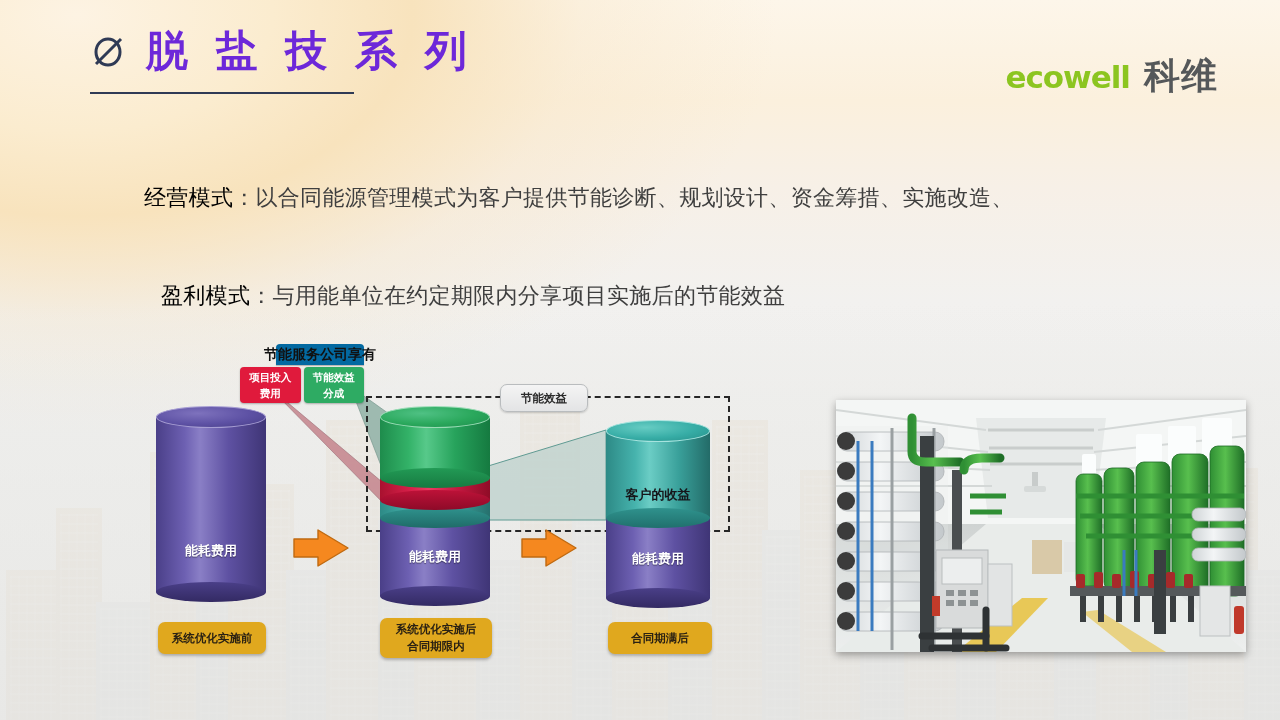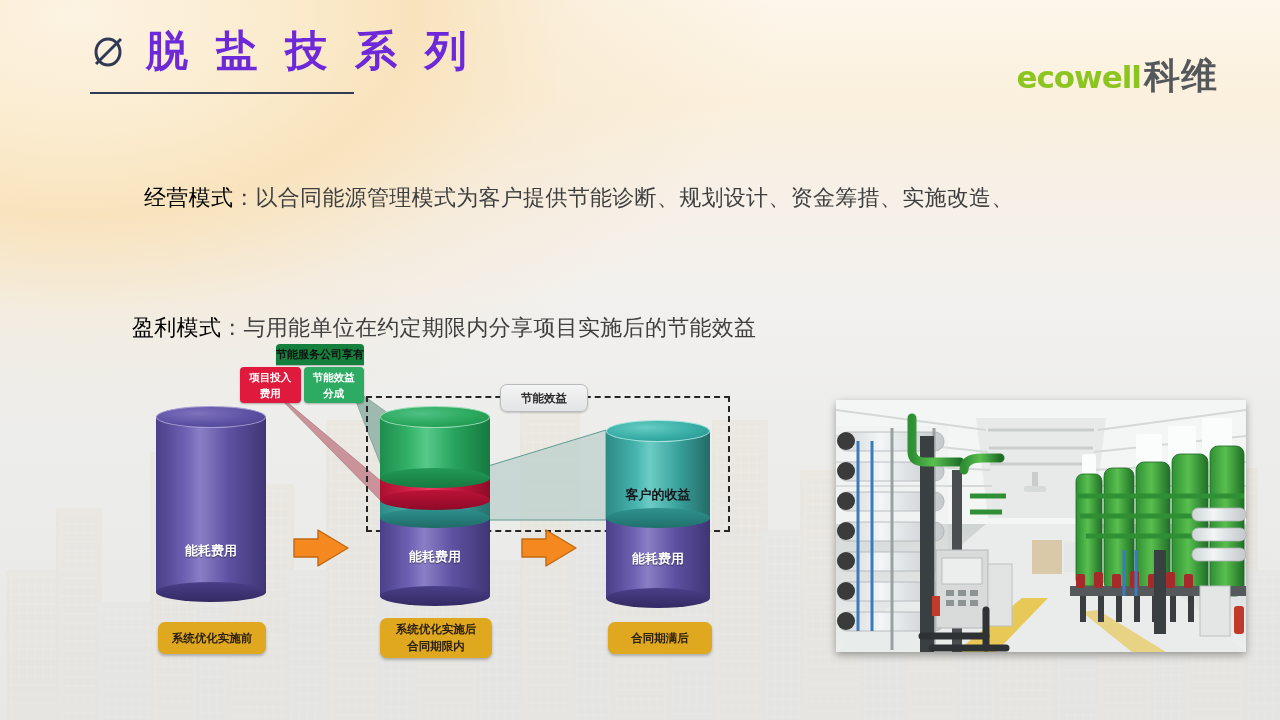--- a/index.html
+++ b/index.html
@@ -35,47 +35,47 @@
 
   
   .title-row{position:absolute;left:88px;top:30px;display:flex;align-items:center;gap:18px;}
   .dia-icon{width:40px;height:40px;display:block;}
   .slide-title{
     font-size:42px;font-weight:bold;color:#6d28d9;letter-spacing:8px;
     line-height:1;white-space:nowrap;
   }
   .title-rule{position:absolute;left:90px;top:92px;width:264px;height:2px;background:#2f3a55;}
 
-  .logo{position:absolute;right:62px;top:58px;display:flex;align-items:baseline;gap:3px;}
+  .logo{position:absolute;right:62px;top:58px;display:flex;align-items:baseline;gap:14px;}
   .logo-eco{
     font-size:31px;font-weight:bold;color:#8cc520;letter-spacing:-1px;line-height:1;
     font-family:"DejaVu Sans",sans-serif;
   }
   .logo-cn{font-size:36px;font-weight:bold;color:#55585a;line-height:1;letter-spacing:1px;}
 
   
   .heading{position:absolute;left:108px;top:124px;display:flex;align-items:center;gap:11px;}
   .red-sq{width:23px;height:23px;background:#ee0000;display:block;}
   .heading-text{font-size:23px;font-weight:bold;color:#5aa832;letter-spacing:.5px;white-space:nowrap;}
 
   .para{position:absolute;font-size:22px;color:#3f3f3f;line-height:36px;letter-spacing:.3px;}
   .para .key{color:#000000;}
   .p1{left:144px;top:180px;width:1080px;}
   .p1 .l2{display:block;padding-left:42px;}
-  .p2{left:132px;top:278px;width:1080px;margin-top:32px;}
+  .p2{left:161px;top:278px;width:1080px;}
 
   
   .diagram{position:absolute;left:0;top:330px;width:830px;height:345px;}
 
   
   .sponsor-box{position:absolute;left:240px;top:14px;width:124px;}
   .sp-top{
-    height:21px;background:#15803d;border-radius:4px 4px 0 0;
+    height:21px;background:#0369a1;border-radius:4px 4px 0 0;
     display:flex;align-items:center;justify-content:center;
-    color:#111;font-size:11px;font-weight:bold;white-space:nowrap;
+    color:#111;font-size:14px;font-weight:bold;white-space:nowrap;
     box-shadow:0 1px 1px rgba(0,0,0,.25);
     margin-left:36px;
   }
   .sp-row{display:flex;gap:3px;margin-top:2px;}
   .sp-cell{
     flex:1;height:36px;border-radius:4px;display:flex;flex-direction:column;
     align-items:center;justify-content:center;color:#fff;font-size:10.5px;font-weight:bold;
     line-height:16px;box-shadow:0 1px 2px rgba(0,0,0,.28);
   }
   .sp-red{background:#e01a3c;}

